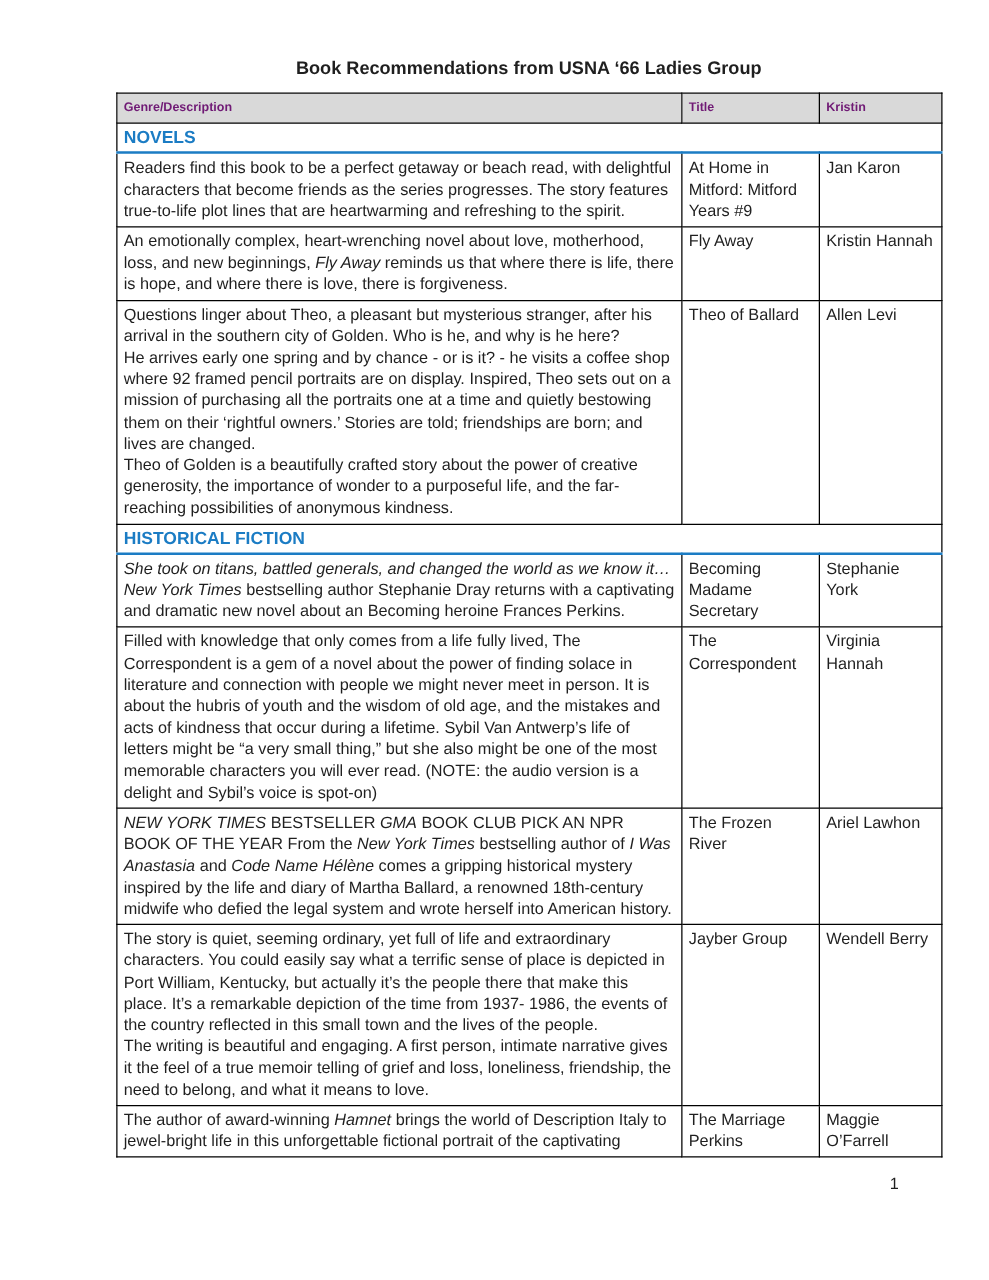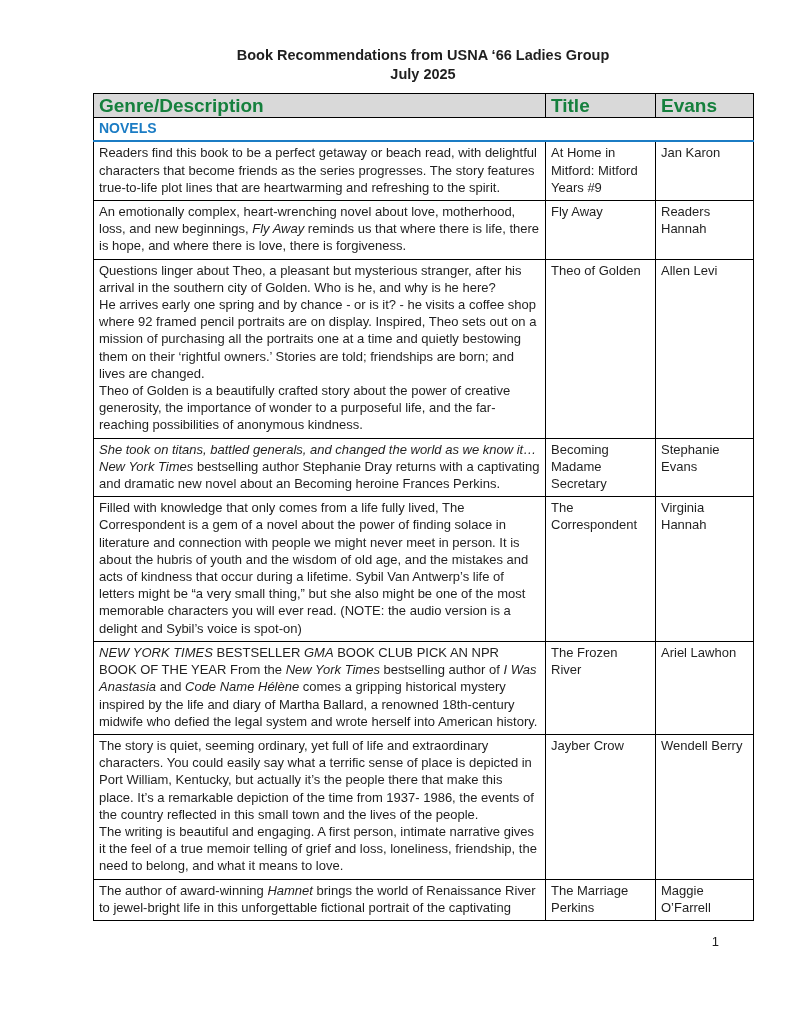--- a/index.html
+++ b/index.html
@@ -38,24 +38,24 @@
     border: 1px solid #000000;
     vertical-align: top;
     padding: 2px 5px 4px 5px;
     font-size: 13px;
     line-height: 17.2px;
     overflow: hidden;
   }
   .book-table thead th {
     background: var(--header-bg, #d9d9d9);
     text-align: left;
-    font-size: 19px;
+    font-size: 10px;
     font-weight: bold;
     padding: 3px 5px;
-    color: #15803d;
+    color: #701a75;
   }
   .section-row td {
     color: var(--accent, #1b7cc4);
     font-weight: bold;
     font-size: 14px;
     padding: 2px 5px 3px 5px;
     border-bottom: 2px solid var(--accent, #1b7cc4);
   }
   .desc-cell {
     white-space: pre-wrap;
@@ -70,79 +70,81 @@
     padding: 13px 34px 0 0;
     font-size: 13px;
     color: #1f1f1f;
   }
 </style>
 </head>
 <body>
 
 <div class="page">
   <div class="doc-title">Book Recommendations from USNA ‘66 Ladies Group</div>
-  <div class="doc-subtitle">July 2025</div>
 
   <table class="book-table">
     <colgroup>
       <col style="width:452px">
       <col style="width:110px">
       <col style="width:98px">
     </colgroup>
     <thead>
       <tr>
         <th>Genre/Description</th>
         <th>Title</th>
-        <th>Evans</th>
+        <th>Kristin</th>
       </tr>
     </thead>
     <tbody>
         <tr class="section-row">
           <td colspan="3">NOVELS</td>
         </tr>
         <tr>
           <td class="desc-cell"><span>Readers find this book to be a perfect getaway or beach read, with delightful characters that become friends as the series progresses. The story features true-to-life plot lines that are heartwarming and refreshing to the spirit.</span></td>
           <td>At Home in Mitford: Mitford Years #9</td>
           <td>Jan Karon</td>
         </tr>
         <tr>
           <td class="desc-cell"><span>An emotionally complex, heart-wrenching novel about love, motherhood, loss, and new beginnings, </span><em>Fly Away</em><span> reminds us that where there is life, there is hope, and where there is love, there is forgiveness.</span></td>
           <td>Fly Away</td>
-          <td>Readers Hannah</td>
+          <td>Kristin Hannah</td>
         </tr>
         <tr>
           <td class="desc-cell"><span>Questions linger about Theo, a pleasant but mysterious stranger, after his arrival in the southern city of Golden. Who is he, and why is he here?
 He arrives early one spring and by chance - or is it? - he visits a coffee shop where 92 framed pencil portraits are on display. Inspired, Theo sets out on a mission of purchasing all the portraits one at a time and quietly bestowing them on their ‘rightful owners.’ Stories are told; friendships are born; and lives are changed.
 Theo of Golden is a beautifully crafted story about the power of creative generosity, the importance of wonder to a purposeful life, and the far-reaching possibilities of anonymous kindness.</span></td>
-          <td>Theo of Golden</td>
+          <td>Theo of Ballard</td>
           <td>Allen Levi</td>
+        </tr>
+        <tr class="section-row">
+          <td colspan="3">HISTORICAL FICTION</td>
         </tr>
         <tr>
           <td class="desc-cell"><em>She took on titans, battled generals, and changed the world as we know it… New York Times</em><span> bestselling author Stephanie Dray returns with a captivating and dramatic new novel about an Becoming heroine Frances Perkins.</span></td>
           <td>Becoming Madame Secretary</td>
-          <td>Stephanie Evans</td>
+          <td>Stephanie York</td>
         </tr>
         <tr>
           <td class="desc-cell"><span>Filled with knowledge that only comes from a life fully lived, The Correspondent is a gem of a novel about the power of finding solace in literature and connection with people we might never meet in person. It is about the hubris of youth and the wisdom of old age, and the mistakes and acts of kindness that occur during a lifetime. Sybil Van Antwerp’s life of letters might be “a very small thing,” but she also might be one of the most memorable characters you will ever read. (NOTE: the audio version is a delight and Sybil’s voice is spot-on)</span></td>
           <td>The Correspondent</td>
           <td>Virginia Hannah</td>
         </tr>
         <tr>
           <td class="desc-cell"><em>NEW YORK TIMES</em><span> BESTSELLER </span><em>GMA</em><span> BOOK CLUB PICK AN NPR BOOK OF THE YEAR From the </span><em>New York Times</em><span> bestselling author of </span><em>I Was Anastasia</em><span> and </span><em>Code Name Hélène</em><span> comes a gripping historical mystery inspired by the life and diary of Martha Ballard, a renowned 18th-century midwife who defied the legal system and wrote herself into American history.</span></td>
           <td>The Frozen River</td>
           <td>Ariel Lawhon</td>
         </tr>
         <tr>
           <td class="desc-cell"><span>The story is quiet, seeming ordinary, yet full of life and extraordinary characters. You could easily say what a terrific sense of place is depicted in Port William, Kentucky, but actually it’s the people there that make this place. It’s a remarkable depiction of the time from 1937- 1986, the events of the country reflected in this small town and the lives of the people.
 The writing is beautiful and engaging. A first person, intimate narrative gives it the feel of a true memoir telling of grief and loss, loneliness, friendship, the need to belong, and what it means to love.</span></td>
-          <td>Jayber Crow</td>
+          <td>Jayber Group</td>
           <td>Wendell Berry</td>
         </tr>
         <tr>
-          <td class="desc-cell"><span>The author of award-winning </span><em>Hamnet</em><span> brings the world of Renaissance River to jewel-bright life in this unforgettable fictional portrait of the captivating</span></td>
+          <td class="desc-cell"><span>The author of award-winning </span><em>Hamnet</em><span> brings the world of Description Italy to jewel-bright life in this unforgettable fictional portrait of the captivating</span></td>
           <td>The Marriage Perkins</td>
           <td>Maggie O’Farrell</td>
         </tr>
       </tbody>
   </table>
 
   <div class="footer">
     <span>1</span>
   </div>
 </div>

